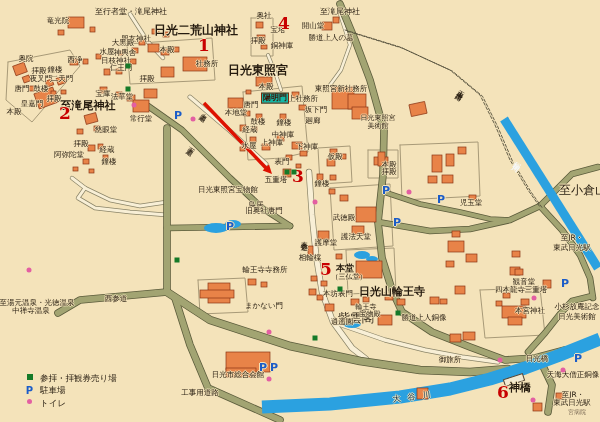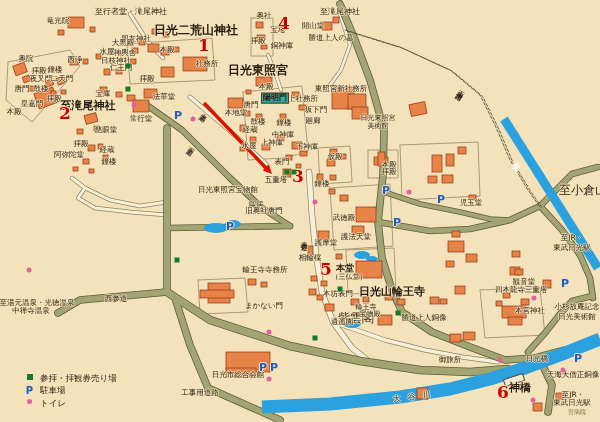--- a/index.html
+++ b/index.html
@@ -246,21 +246,21 @@
       <div class="lbl" style="left: 147px; top: 79px; font-size: 7.5px;">拝殿</div>
       <div class="lbl" style="left: 26px; top: 59px; font-size: 7.5px;">奥院</div>
       <div class="lbl" style="left: 39px; top: 71px; font-size: 7.5px;">拝殿</div>
       <div class="lbl" style="left: 55px; top: 70px; font-size: 7.5px;">鐘楼</div>
       <div class="lbl" style="left: 75px; top: 60px; font-size: 7.5px;">西浄</div>
       <div class="lbl" style="left: 41px; top: 79px; font-size: 7.5px;">夜叉門</div>
       <div class="lbl" style="left: 62px; top: 79px; font-size: 7.5px;">二天門</div>
       <div class="lbl" style="left: 22px; top: 89px; font-size: 7.5px;">唐門</div>
       <div class="lbl" style="left: 41px; top: 89px; font-size: 7.5px;">鼓楼</div>
       <div class="lbl" style="left: 103px; top: 94px; font-size: 7.5px;">宝庫</div>
-      <div class="lbl" style="left: 122px; top: 97px; font-size: 7.5px; margin-left: 42px;">法華堂</div>
+      <div class="lbl" style="left: 122px; top: 97px; font-size: 7.5px;">法華堂</div>
       <div class="lbl" style="left: 54px; top: 99px; font-size: 7.5px;">拝殿</div>
       <div class="lbl" style="left: 12px; top: 104px; font-size: 7.5px; padding-left: 40px;">皇嘉門</div>
       <div class="lbl" style="left: 14px; top: 112px; font-size: 7.5px;">本殿</div>
       <div class="lbl b" style="left: 88px; top: 105px; font-size: 11px;">至滝尾神社</div>
       <div class="lbl" style="left: 141px; top: 119px; font-size: 7.5px;">常行堂</div>
       <div class="lbl" style="left: 106px; top: 130px; font-size: 7.5px;">慈眼堂</div>
       <div class="lbl" style="left: 81px; top: 144px; font-size: 7.5px;">拝殿</div>
       <div class="lbl" style="left: 107px; top: 150px; font-size: 7.5px;">経蔵</div>
       <div class="lbl" style="left: 69px; top: 155px; font-size: 7.5px;">阿弥陀堂</div>
       <div class="lbl" style="left: 109px; top: 162px; font-size: 7.5px;">鐘楼</div>

